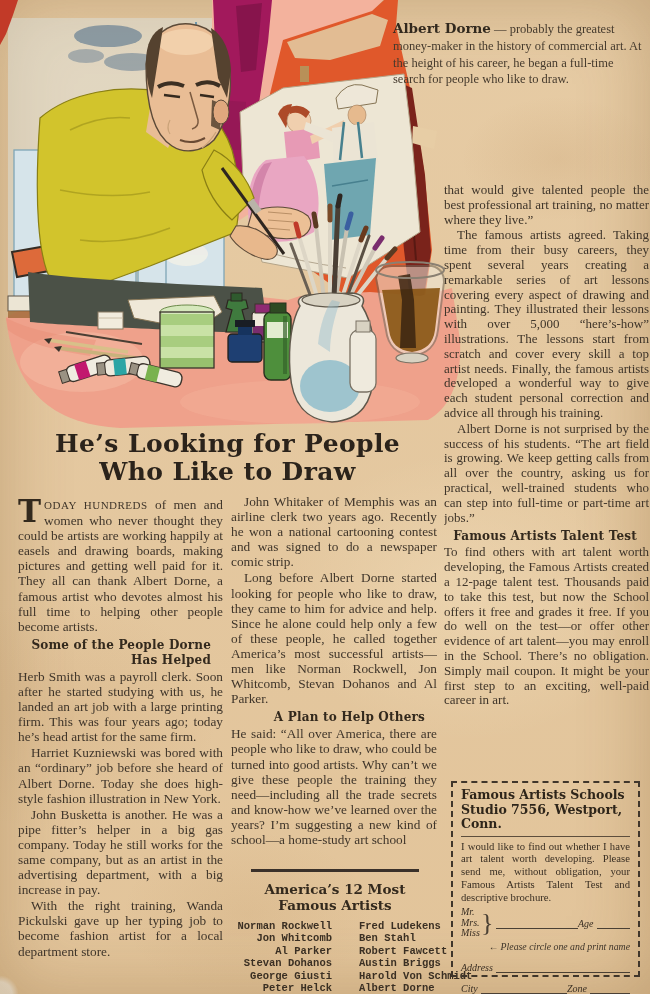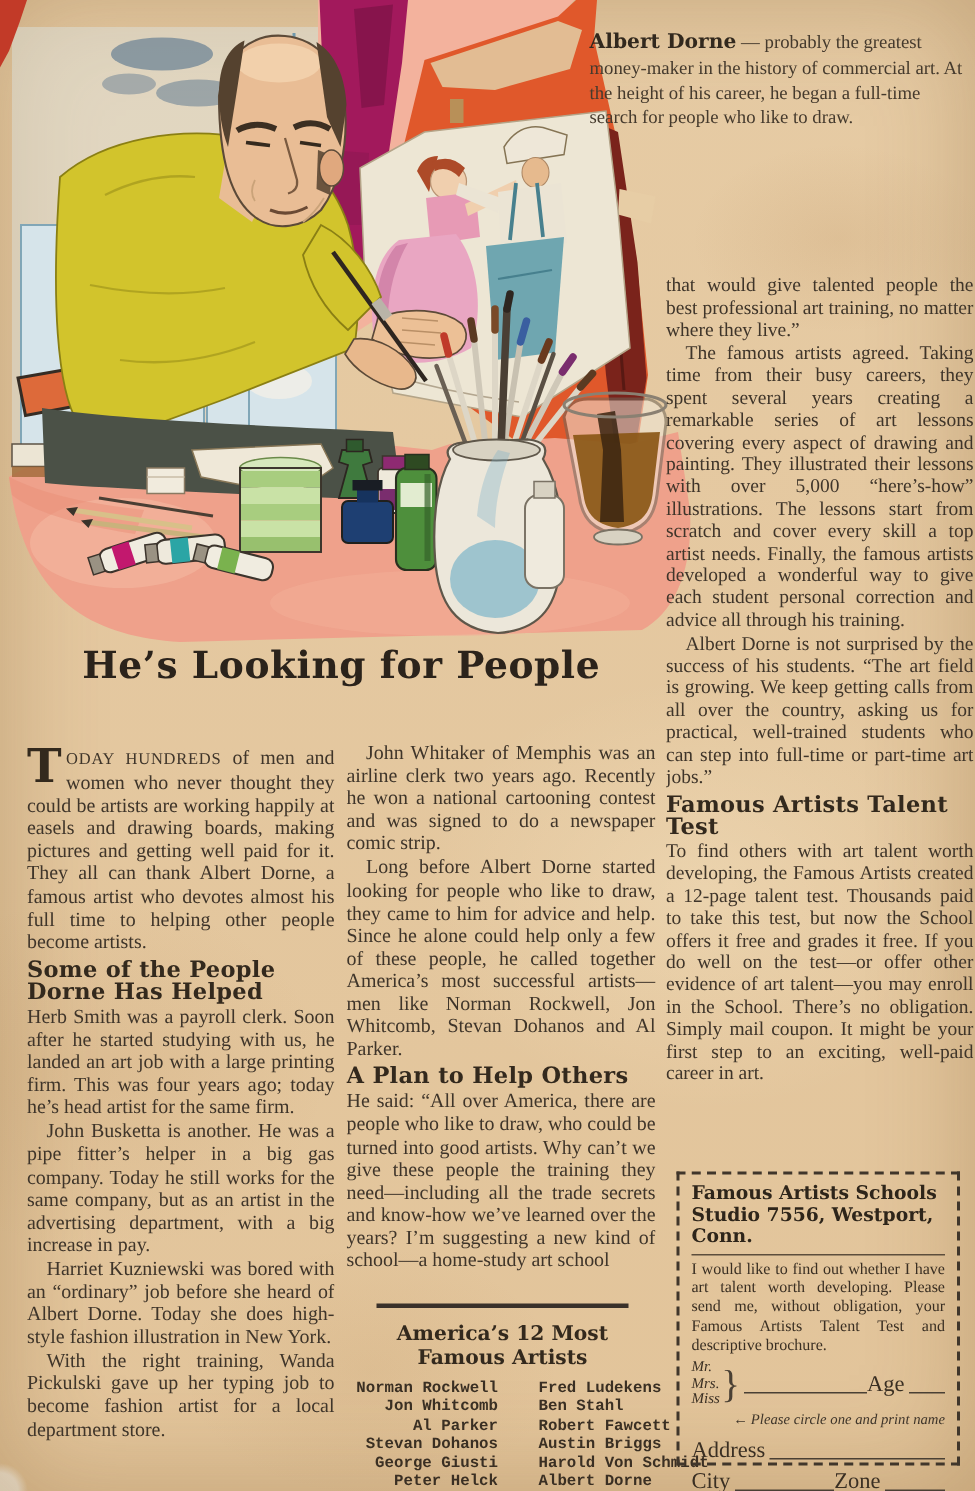--- a/index.html
+++ b/index.html
@@ -25,22 +25,22 @@
   .headline{
     position:absolute; left:20px; top:430px; width:415px; margin:0;
     text-align:center; font-family:"DejaVu Serif",serif; font-weight:bold;
     font-size:25px; line-height:28px; letter-spacing:.4px; color:#2b231b;
   }
   .headline span{display:block;}
   .col{position:absolute; text-align:justify; font-size:13.3px; line-height:15.1px; overflow:hidden;}
   .col p{margin:0 0 1px 0; text-indent:13px;}
   .col p.noindent{text-indent:0;}
   .col h3{
-    margin:4px 0 1px 0; font-family:"DejaVu Serif",serif; font-weight:bold;
-    font-size:15px; line-height:15px; text-align:left; color:#33291d; letter-spacing:.2px;
+    margin:4px 12px 1px 0; font-family:"DejaVu Serif",serif; font-weight:bold;
+    font-size:12px; line-height:15px; text-align:right; color:#33291d; letter-spacing:.2px;
   }
   .col-left{left:18px; top:497px; width:205px; height:492px;}
   .col-mid{left:231px; top:494px; width:206px; height:372px;}
   .col-right{left:444px; top:183px; width:205px; height:594px; font-size:13px; line-height:14.8px;}
   .dropcap{
     float:left; font-family:"DejaVu Serif",serif; font-weight:bold;
     font-size:31px; line-height:25px; padding:2px 3px 0 0; color:#33291d;
   }
   .lead{font-size:11px; letter-spacing:.5px;}
   .artists{position:absolute; left:234px; top:869px; width:202px; text-align:center;}
@@ -53,21 +53,21 @@
   .artists-cols span{display:block;}
   .coupon{
     position:absolute; left:451px; top:781px; width:189px; height:196px;
     border:2.5px dashed #40362b; box-sizing:border-box; padding:5px 8px 4px 8px;
     color:#3a2f23;
   }
   .c-name span{display:block; font-family:"DejaVu Serif",serif; font-weight:bold; font-size:12.5px; line-height:14.5px; color:#2e251a;}
   .c-divider{border-top:1px solid #5d4e3c; margin:4px 0 3px 0;}
   .c-body{margin:0; font-size:10.7px; line-height:12.8px; text-align:justify;}
   .c-row{display:flex; align-items:flex-end; margin-top:9px;}
-  .c-label{font-size:15px; line-height:11px; flex:0 0 auto; padding-right:3px;}
+  .c-label{font-style:italic; font-size:10px; line-height:11px; flex:0 0 auto; padding-right:3px;}
   .wline{display:inline-block; border-bottom:1px solid #4a4034; height:11px; flex:1 1 auto;}
   .w40{flex:0 0 40px;}
   .c-sal{margin-top:4px; align-items:center;}
   .sal-stack{display:flex; flex-direction:column; font-style:italic; font-size:10px; line-height:10.5px;}
   .sal-brace{font-size:26px; font-weight:normal; line-height:26px; padding:0 3px 0 1px; color:#4a4034;}
   .sal-line{flex:1; display:flex; align-items:flex-end;}
   .age-wrap{display:flex; align-items:flex-end; flex:0 0 52px;}
   .c-note{margin-top:2px; padding-left:18px; font-style:italic; font-size:9.8px; line-height:11px; color:#3f352a;text-align:right;}
   .arrow{font-style:normal; padding-right:2px;}
 </style>
@@ -286,28 +286,29 @@
 
     <path d="M0,0 L18,0 L13,15 L6,34 L0,45 Z" fill="#c23a28"></path>
   </svg>
 
   <div class="caption">
     <span class="cap-bold">Albert Dorne</span><span> — probably the greatest money-maker in the history of commercial art. At the height of his career, he began a full-time search for people who like to draw.</span>
   </div>
 
   <h1 class="headline">
     <span>He’s Looking for People</span>
+    <span>Who Like to Draw</span>
   </h1>
 
   <div class="col col-left">
     <p class="noindent"><span class="dropcap">T</span><span class="lead">ODAY HUNDREDS</span><span> of men and women who never thought they could be artists are working happily at easels and drawing boards, making pictures and getting well paid for it. They all can thank Albert Dorne, a famous artist who devotes almost his full time to helping other people become artists.</span></p>
     <h3>Some of the People Dorne Has Helped</h3>
     <p class="noindent">Herb Smith was a payroll clerk. Soon after he started studying with us, he landed an art job with a large printing firm. This was four years ago; today he’s head artist for the same firm.</p>
+    <p>Harriet Kuzniewski was bored with an “ordinary” job before she heard of Albert Dorne. Today she does high-style fashion illustration in New York.</p>
     <p>John Busketta is another. He was a pipe fitter’s helper in a big gas company. Today he still works for the same company, but as an artist in the advertising department, with a big increase in pay.</p>
-    <p>Harriet Kuzniewski was bored with an “ordinary” job before she heard of Albert Dorne. Today she does high-style fashion illustration in New York.</p>
     <p>With the right training, Wanda Pickulski gave up her typing job to become fashion artist for a local department store.</p>
   </div>
 
   <div class="col col-mid">
     <p>John Whitaker of Memphis was an airline clerk two years ago. Recently he won a national cartooning contest and was signed to do a newspaper comic strip.</p>
     <p>Long before Albert Dorne started looking for people who like to draw, they came to him for advice and help. Since he alone could help only a few of these people, he called together America’s most successful artists—men like Norman Rockwell, Jon Whitcomb, Stevan Dohanos and Al Parker.</p>
     <h3>A Plan to Help Others</h3>
     <p class="noindent">He said: “All over America, there are people who like to draw, who could be turned into good artists. Why can’t we give these people the training they need—including all the trade secrets and know-how we’ve learned over the years? I’m suggesting a new kind of school—a home-study art school</p>
   </div>
 

